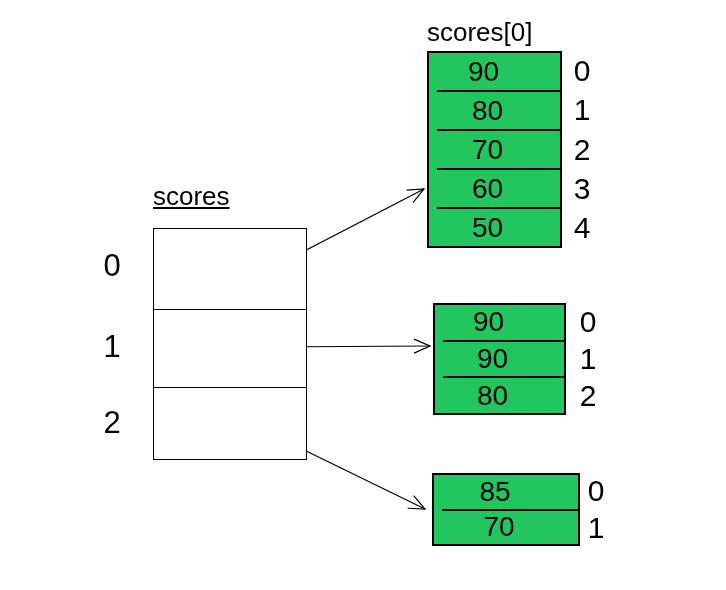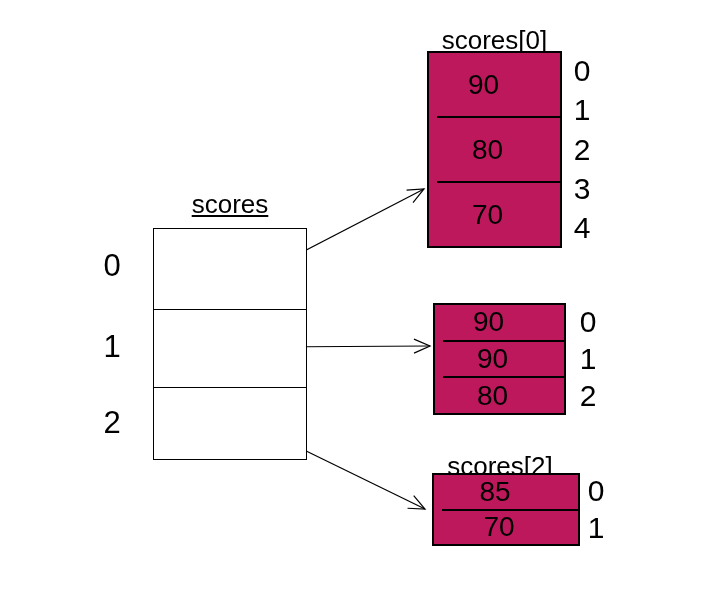--- a/index.html
+++ b/index.html
@@ -11,31 +11,29 @@
     color: #000000;
     font-family: "Liberation Sans", "DejaVu Sans", sans-serif;
     overflow: hidden;
   }
   .arrows { position: absolute; left: 0; top: 0; width: 726px; height: 590px; }
 
   .title {
     position: absolute;
     font-size: 26px;
     line-height: 30px;
-    text-align: center;
     white-space: nowrap;
-    margin-top: 8px;
   }
   .array-table {
     position: absolute;
     display: flex;
     flex-direction: column;
     border: 2px solid #000;
     box-sizing: border-box;
-    background: #be185d;
+    background: #22c55e;
   }
   .array-cell {
     flex: 1;
     display: flex;
     align-items: center;
     justify-content: center;
     font-size: 28px;
     padding-right: 22px; 
     box-sizing: border-box;
   }
@@ -119,41 +117,42 @@
   </div>
   <div class="outer-idx" id="outer-idx-0">0</div>
   <div class="outer-idx" id="outer-idx-1">1</div>
   <div class="outer-idx" id="outer-idx-2">2</div>
 
   <div class="title" id="title-0">scores[0]</div>
   <div class="array-table" id="table-0">
     <div class="array-cell">90</div>
     <div class="array-cell">80</div>
     <div class="array-cell">70</div>
+    <div class="array-cell">60</div>
+    <div class="array-cell">50</div>
   </div>
   <div class="idx-col" id="idx-0">
     <div class="idx">0</div>
     <div class="idx">1</div>
     <div class="idx">2</div>
     <div class="idx">3</div>
     <div class="idx">4</div>
   </div>
 
   <div class="array-table" id="table-1">
     <div class="array-cell">90</div>
     <div class="array-cell">90</div>
     <div class="array-cell">80</div>
   </div>
   <div class="idx-col" id="idx-1">
     <div class="idx">0</div>
     <div class="idx">1</div>
     <div class="idx">2</div>
   </div>
 
-  <div class="title" id="title-2">scores[2]</div>
   <div class="array-table" id="table-2">
     <div class="array-cell">85</div>
     <div class="array-cell">70</div>
   </div>
   <div class="idx-col" id="idx-2">
     <div class="idx">0</div>
     <div class="idx">1</div>
   </div>
 
 </div>

